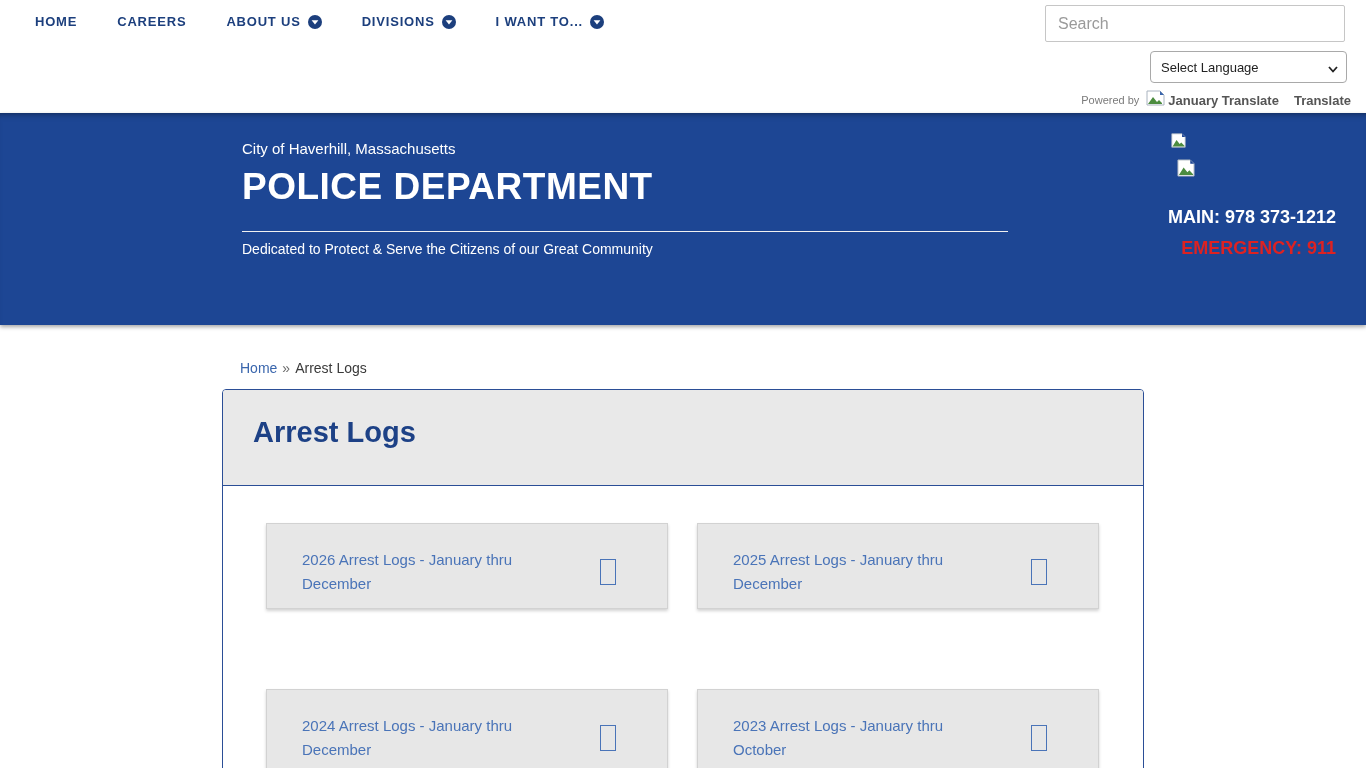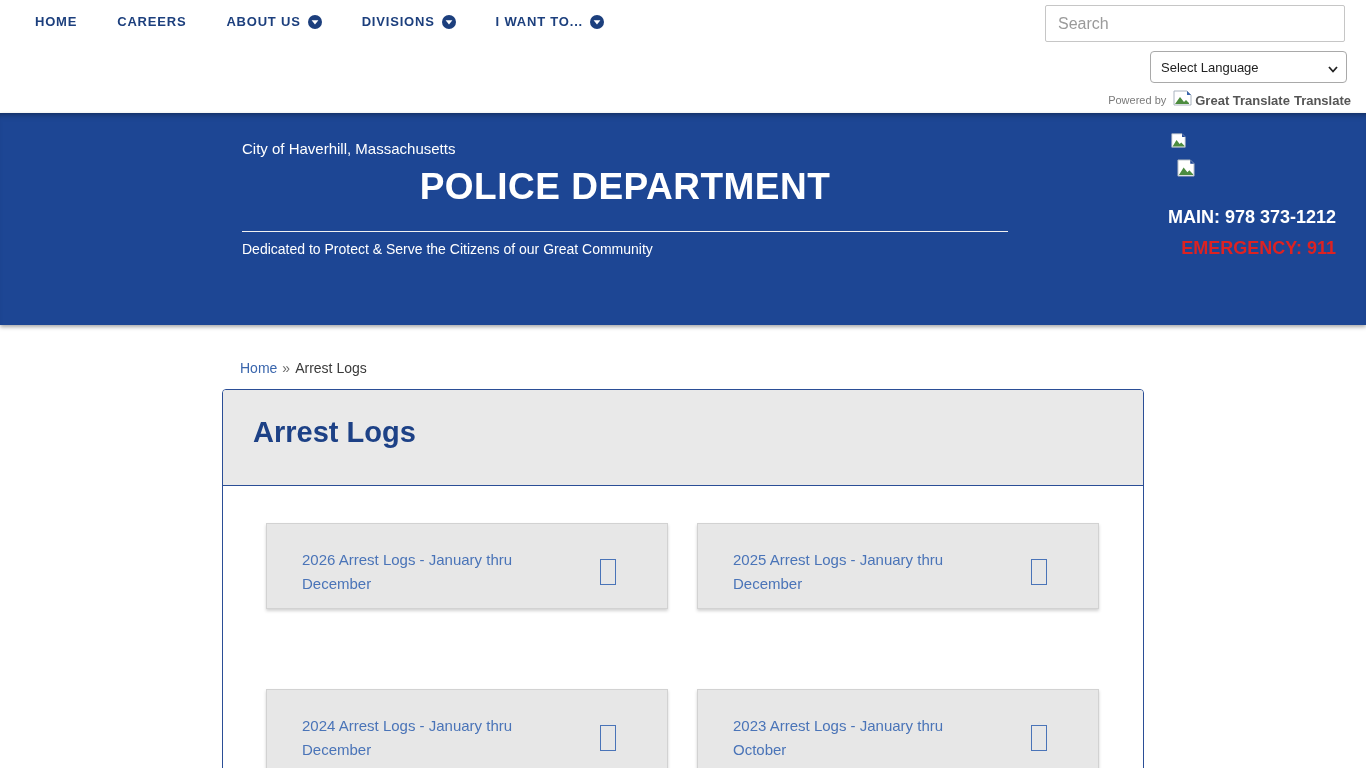--- a/index.html
+++ b/index.html
@@ -21,28 +21,28 @@
   .lang-select-wrap { position:absolute; right:19px; top:51px; width:197px; height:32px; }
   .lang-select { width:100%; height:100%; border:1px solid #a9a9a9; border-radius:4px;
                  font-size:13px; color:#222; padding:0 24px 0 10px; background:#fff;
                  -webkit-appearance:none; appearance:none;
                  font-family:"Liberation Sans",sans-serif; }
   .lang-select-arrow { position:absolute; right:8px; top:10px; pointer-events:none; }
   .powered-row { position:absolute; right:15px; top:90px; display:flex; align-items:center;
                  gap:3px; white-space:nowrap; }
   .powered-by-txt { font-size:11px; color:#7a7a7a; margin-right:4px; }
   .gt-alt { font-size:13px; font-weight:bold; color:#555; }
-  .gt-translate { font-size:13px; font-weight:bold; color:#555; margin-left:1px; }
+  .gt-translate { font-size:13px; font-weight:bold; color:#555; margin-left:12px; }
 
   
   .banner { position:relative; width:100%; height:212px; background:#1d4694;
             box-shadow: inset 0 6px 7px -6px rgba(0,0,0,.55), 0 2px 4px rgba(0,0,0,.35); }
   .banner-left { position:absolute; left:242px; top:27px; color:#fff; }
   .banner-city { font-size:15px; margin-bottom:9px; }
-  .banner-title { font-size:37px; font-weight:bold; letter-spacing:.5px; line-height:42px;text-align:center; }
+  .banner-title { font-size:37px; font-weight:bold; letter-spacing:.5px; line-height:42px; }
   .banner-rule { width:766px; height:0; border-top:1px solid #f0f0f0; margin:23px 0 9px 0; }
   .banner-tagline { font-size:14px; }
   .banner-right { position:absolute; right:30px; top:20px; width:210px; text-align:right; }
   .bimg-row1 { padding-right:150px; height:17px; }
   .bimg-row2 { padding-right:141px; height:18px; margin-top:9px; }
   .banner-main-phone { margin-top:30px; font-size:18px; font-weight:bold; color:#fff; }
   .banner-emergency { margin-top:10px; font-size:18px; font-weight:bold; color:#dd2222; }
 
   
   .breadcrumb { width:922px; margin:35px auto 0 auto; padding-left:18px; font-size:14px;
@@ -120,21 +120,21 @@
 
   <div class="powered-row">
     <span class="powered-by-txt">Powered by</span>
     <span>
       <svg width="19" height="16" viewBox="0 0 19 16">
           <path d="M1 1 h13 l4 4 v10 h-17 z" fill="#fff" stroke="#aab4c0"></path>
           <path d="M14 1 l4 4 h-4 z" fill="#3a66ad"></path>
           <path d="M2 14 l5-7 4 5 2-2 3 3 v1 z" fill="#4c8c3f"></path>
         </svg>
     </span>
-    <span class="gt-alt">Great Translate</span>
+    <span class="gt-alt">January Translate</span>
     <span class="gt-translate">Translate</span>
   </div>
 </header>
 
 <section class="banner">
   <div class="banner-left">
     <div class="banner-city">City of Haverhill, Massachusetts</div>
     <div class="banner-title">POLICE DEPARTMENT</div>
     <div class="banner-rule"></div>
     <div class="banner-tagline">Dedicated to Protect &amp; Serve the Citizens of our Great Community</div>

